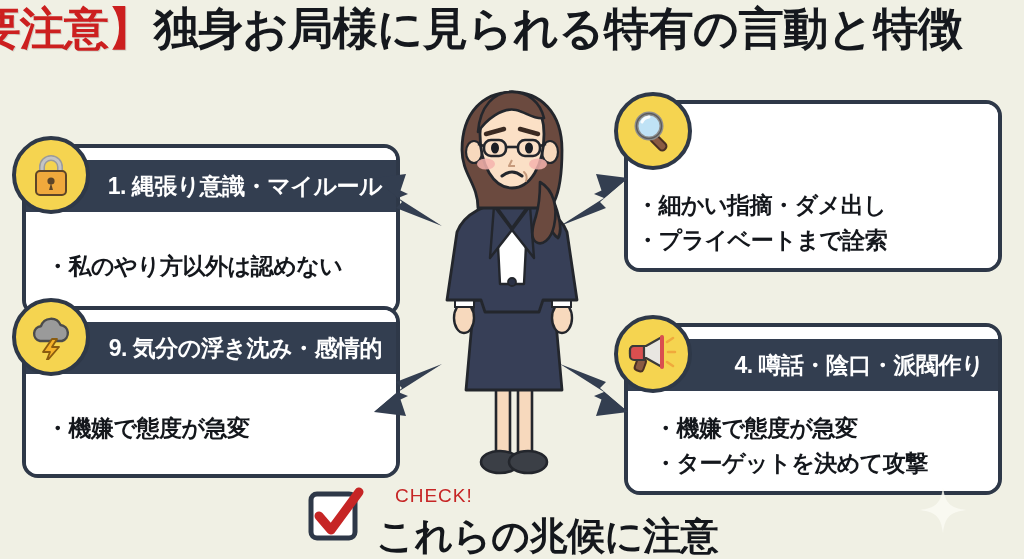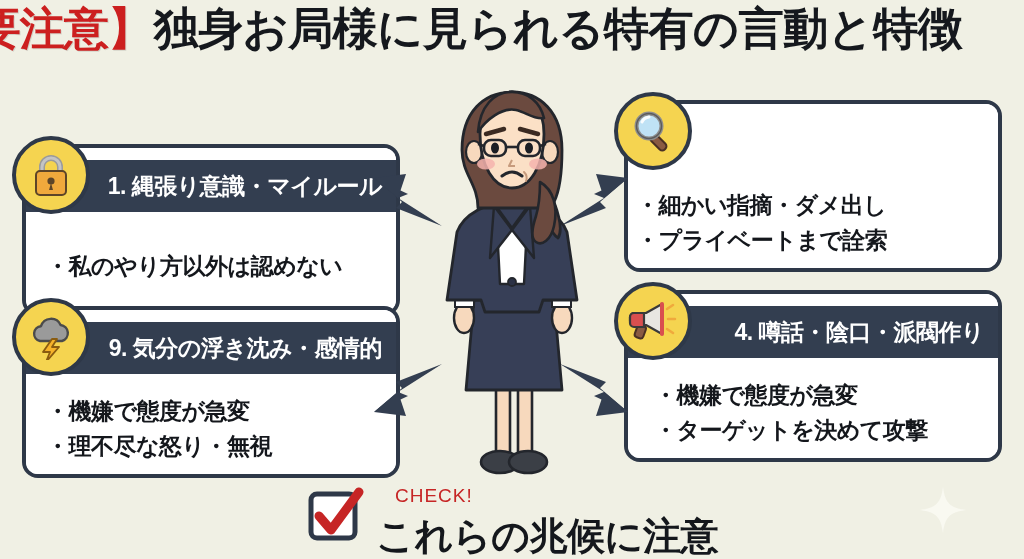--- a/index.html
+++ b/index.html
@@ -92,21 +92,21 @@
     color: #14171c;
     font-size: 23px;
     font-weight: bold;
     letter-spacing: -0.5px;
     white-space: nowrap;
     line-height: 1.28;
   }
   #card-1 { left: 22px;  top: 100px; margin-top: 44px; }
   #card-2 { left: 624px; top: 100px; }
   #card-3 { left: 22px;  top: 306px; }
-  #card-4 { left: 624px; top: 290px; }
+  #card-4 { left: 624px; top: 323px; }
   #card-1 .card-body, #card-3 .card-body { align-items: flex-start; }
   #card-2 .card-body, #card-4 .card-body { align-items: flex-start; padding-left: 8px; }
   #card-3 .card-body { padding-left: 20px; }
   #card-4 .card-body { padding-left: 26px; }
 
   
   .icon-badge {
     position: absolute;
     left: -14px;
     top: -12px;
@@ -223,21 +223,20 @@
     </div>
   </div>
 
   <div class="card" id="card-3">
     <div class="card-inner">
       <div class="card-head">
         <span class="card-head-text">9. 気分の浮き沈み・感情的</span>
       </div>
       <div class="card-body">
         <div class="bullet">・機嫌で態度が急変</div>
-        <div class="bullet">・理不尽な怒り・無視</div>
       </div>
     </div>
     <div class="icon-badge">
       <svg width="48" height="46" viewBox="0 0 48 46">
         <path d="M13 27 a7.5 7.5 0 0 1 1 -14.8 a10.5 10.5 0 0 1 19.6 -1.2 a8.2 8.2 0 0 1 1.4 16 z" fill="#9a9a9a" stroke="#4b4b4b" stroke-width="2.4" stroke-linejoin="round"></path>
         <path d="M25 25 l-9 13 h7 l-4 10 l13 -15 h-7 l5 -8 z" fill="#f6b32a" stroke="#8a5c10" stroke-width="1.8" stroke-linejoin="round"></path>
       </svg>
     </div>
   </div>
 

